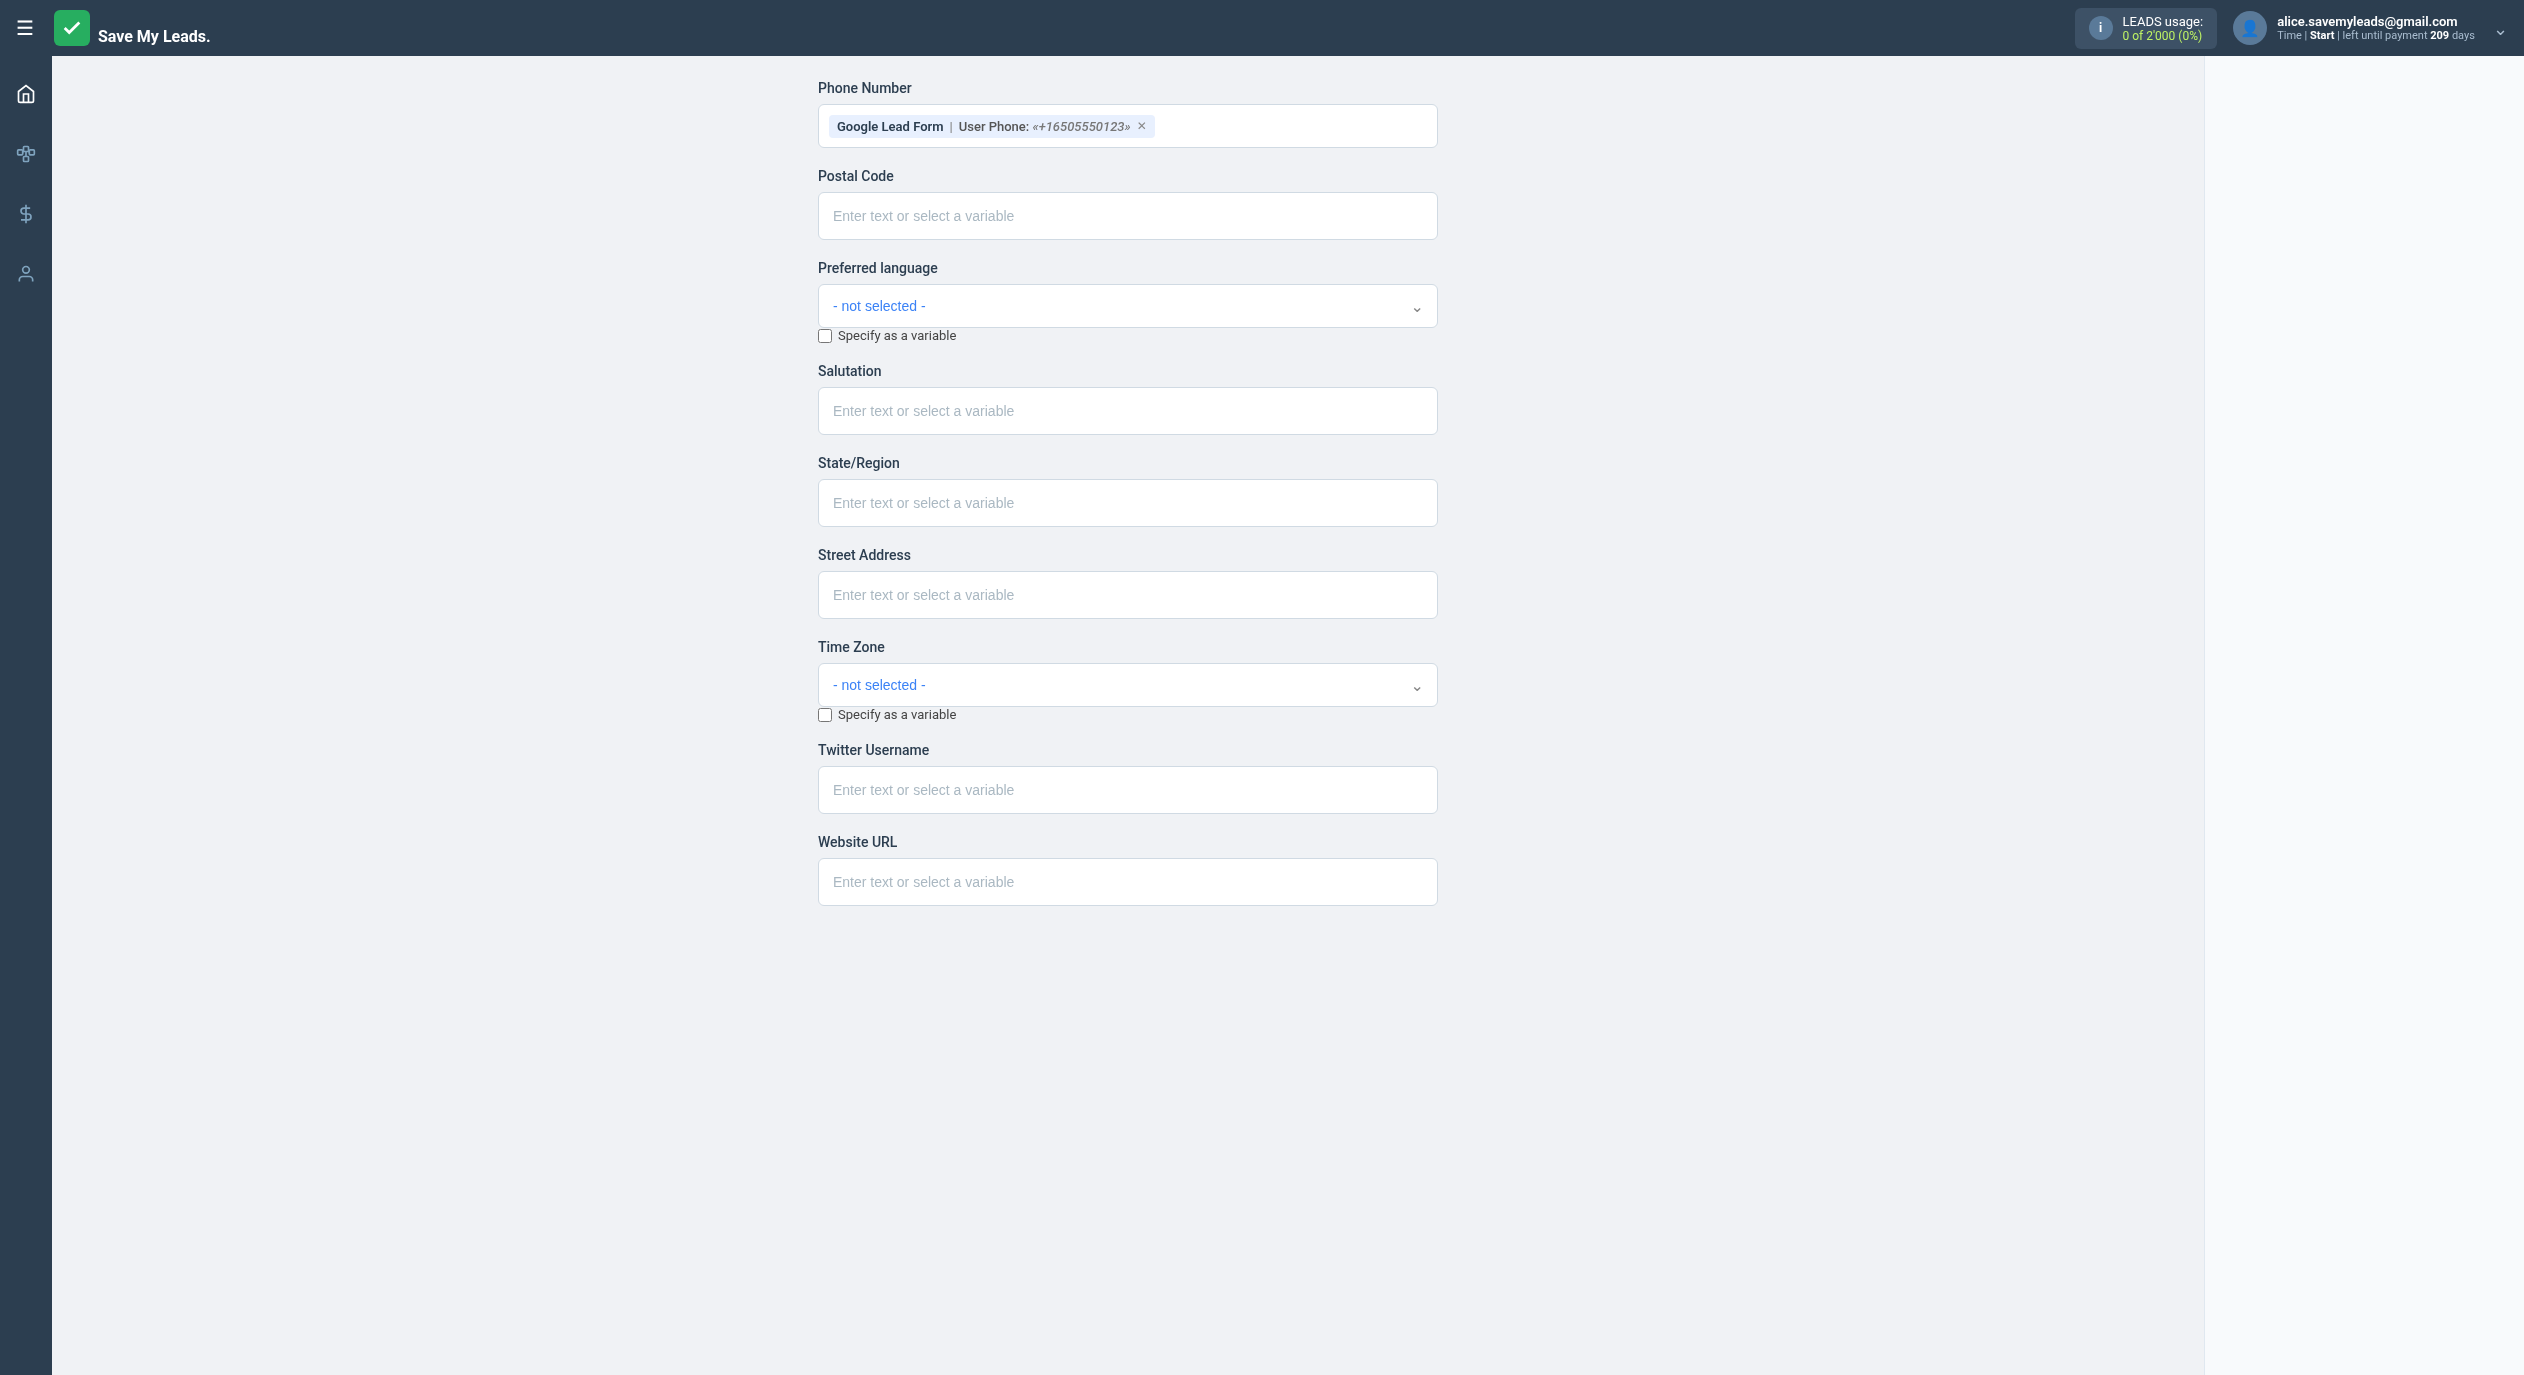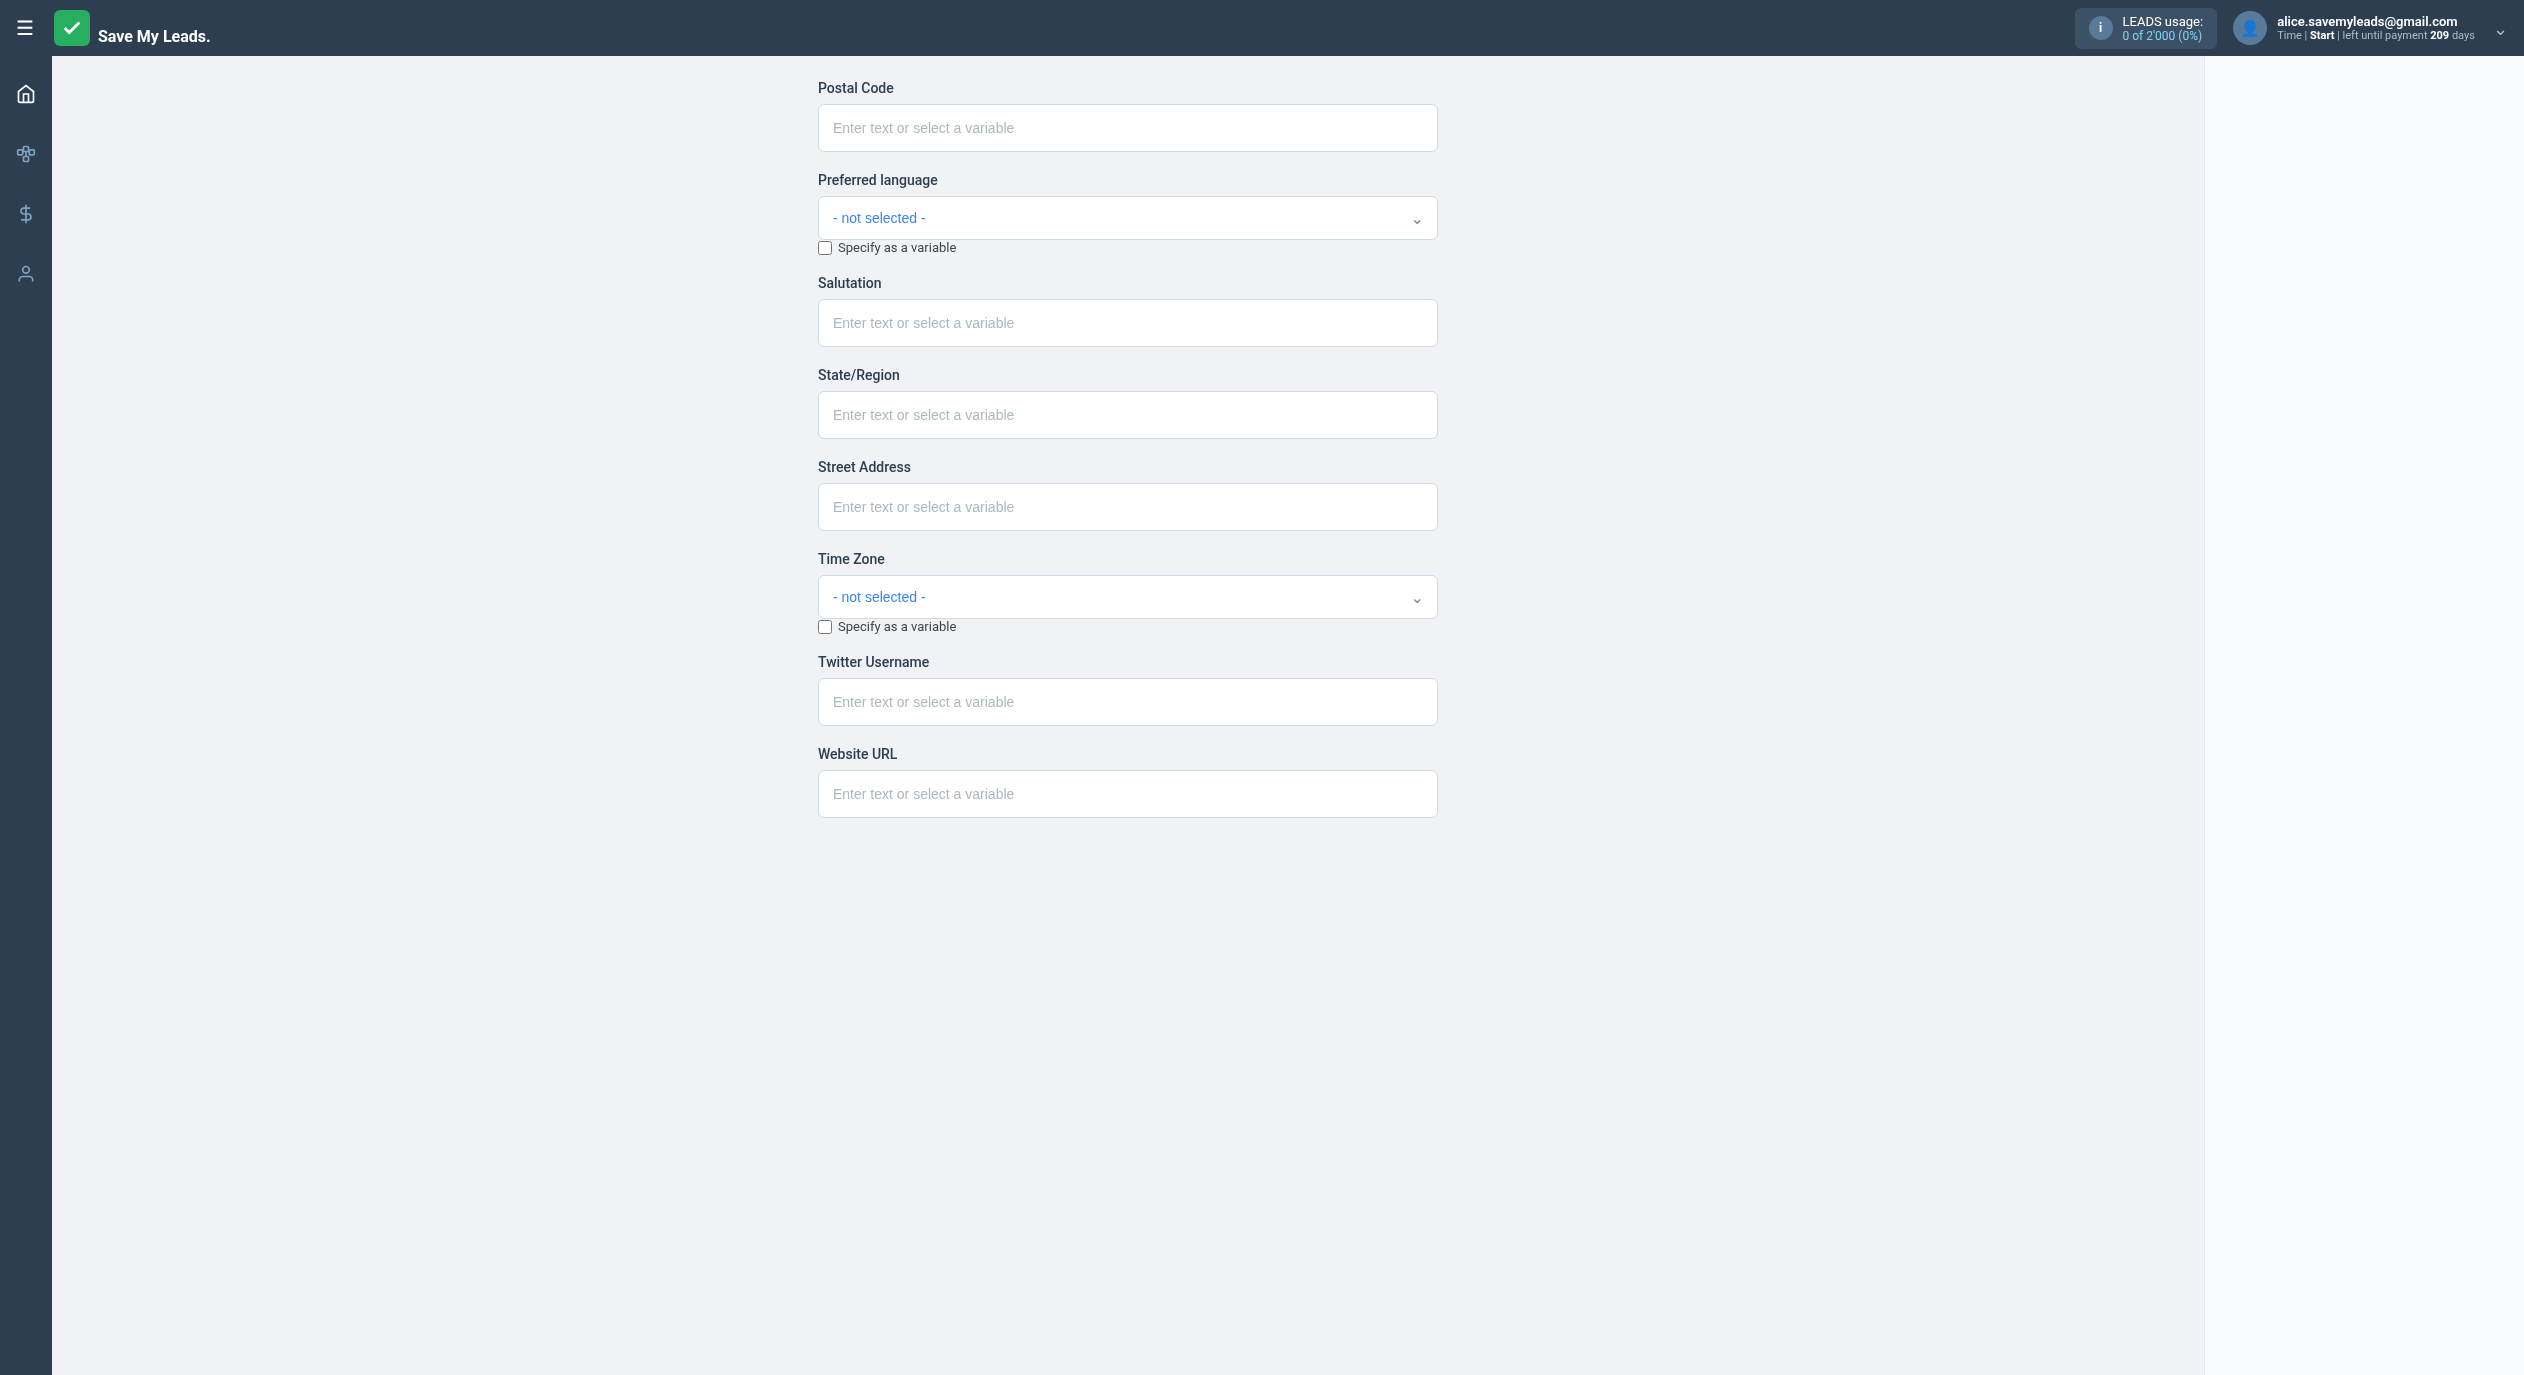--- a/index.html
+++ b/index.html
@@ -60,21 +60,21 @@
       border-radius: 50%;
       background: #5a7a99;
       display: flex;
       align-items: center;
       justify-content: center;
       font-size: 12px;
       font-weight: bold;
       color: white;
     }
     .leads-usage .count {
-      color: #7dd3fc;
+      color: #bef264;
       font-size: 12px;
     }
     .user-area {
       display: flex;
       align-items: center;
       gap: 10px;
       color: white;
       font-size: 13px;
     }
     .user-avatar {
@@ -327,20 +327,31 @@
       <svg width="20" height="20" viewBox="0 0 24 24" fill="none" stroke="currentColor" stroke-width="2">
         <path d="M20 21v-2a4 4 0 0 0-4-4H8a4 4 0 0 0-4 4v2"></path>
         <circle cx="12" cy="7" r="4"></circle>
       </svg>
     </div>
   </aside>
 
   <main class="main-content">
     <div class="form-container">
 
+      <div class="form-field">
+        <label class="field-label">Phone Number</label>
+        <div class="tag-input">
+          <div class="tag">
+            <span class="tag-source">Google Lead Form</span>
+            <span class="tag-separator">|</span>
+            <span class="tag-value">User Phone: <em>«+16505550123»</em></span>
+            <span class="tag-close">✕</span>
+          </div>
+        </div>
+      </div>
 
       <div class="form-field">
         <label class="field-label">Postal Code</label>
         <input type="text" class="field-input" placeholder="Enter text or select a variable" style="">
       </div>
 
       <div class="form-field">
         <label class="field-label">Preferred language</label>
         <div class="field-select-wrapper">
           <select class="field-select">

